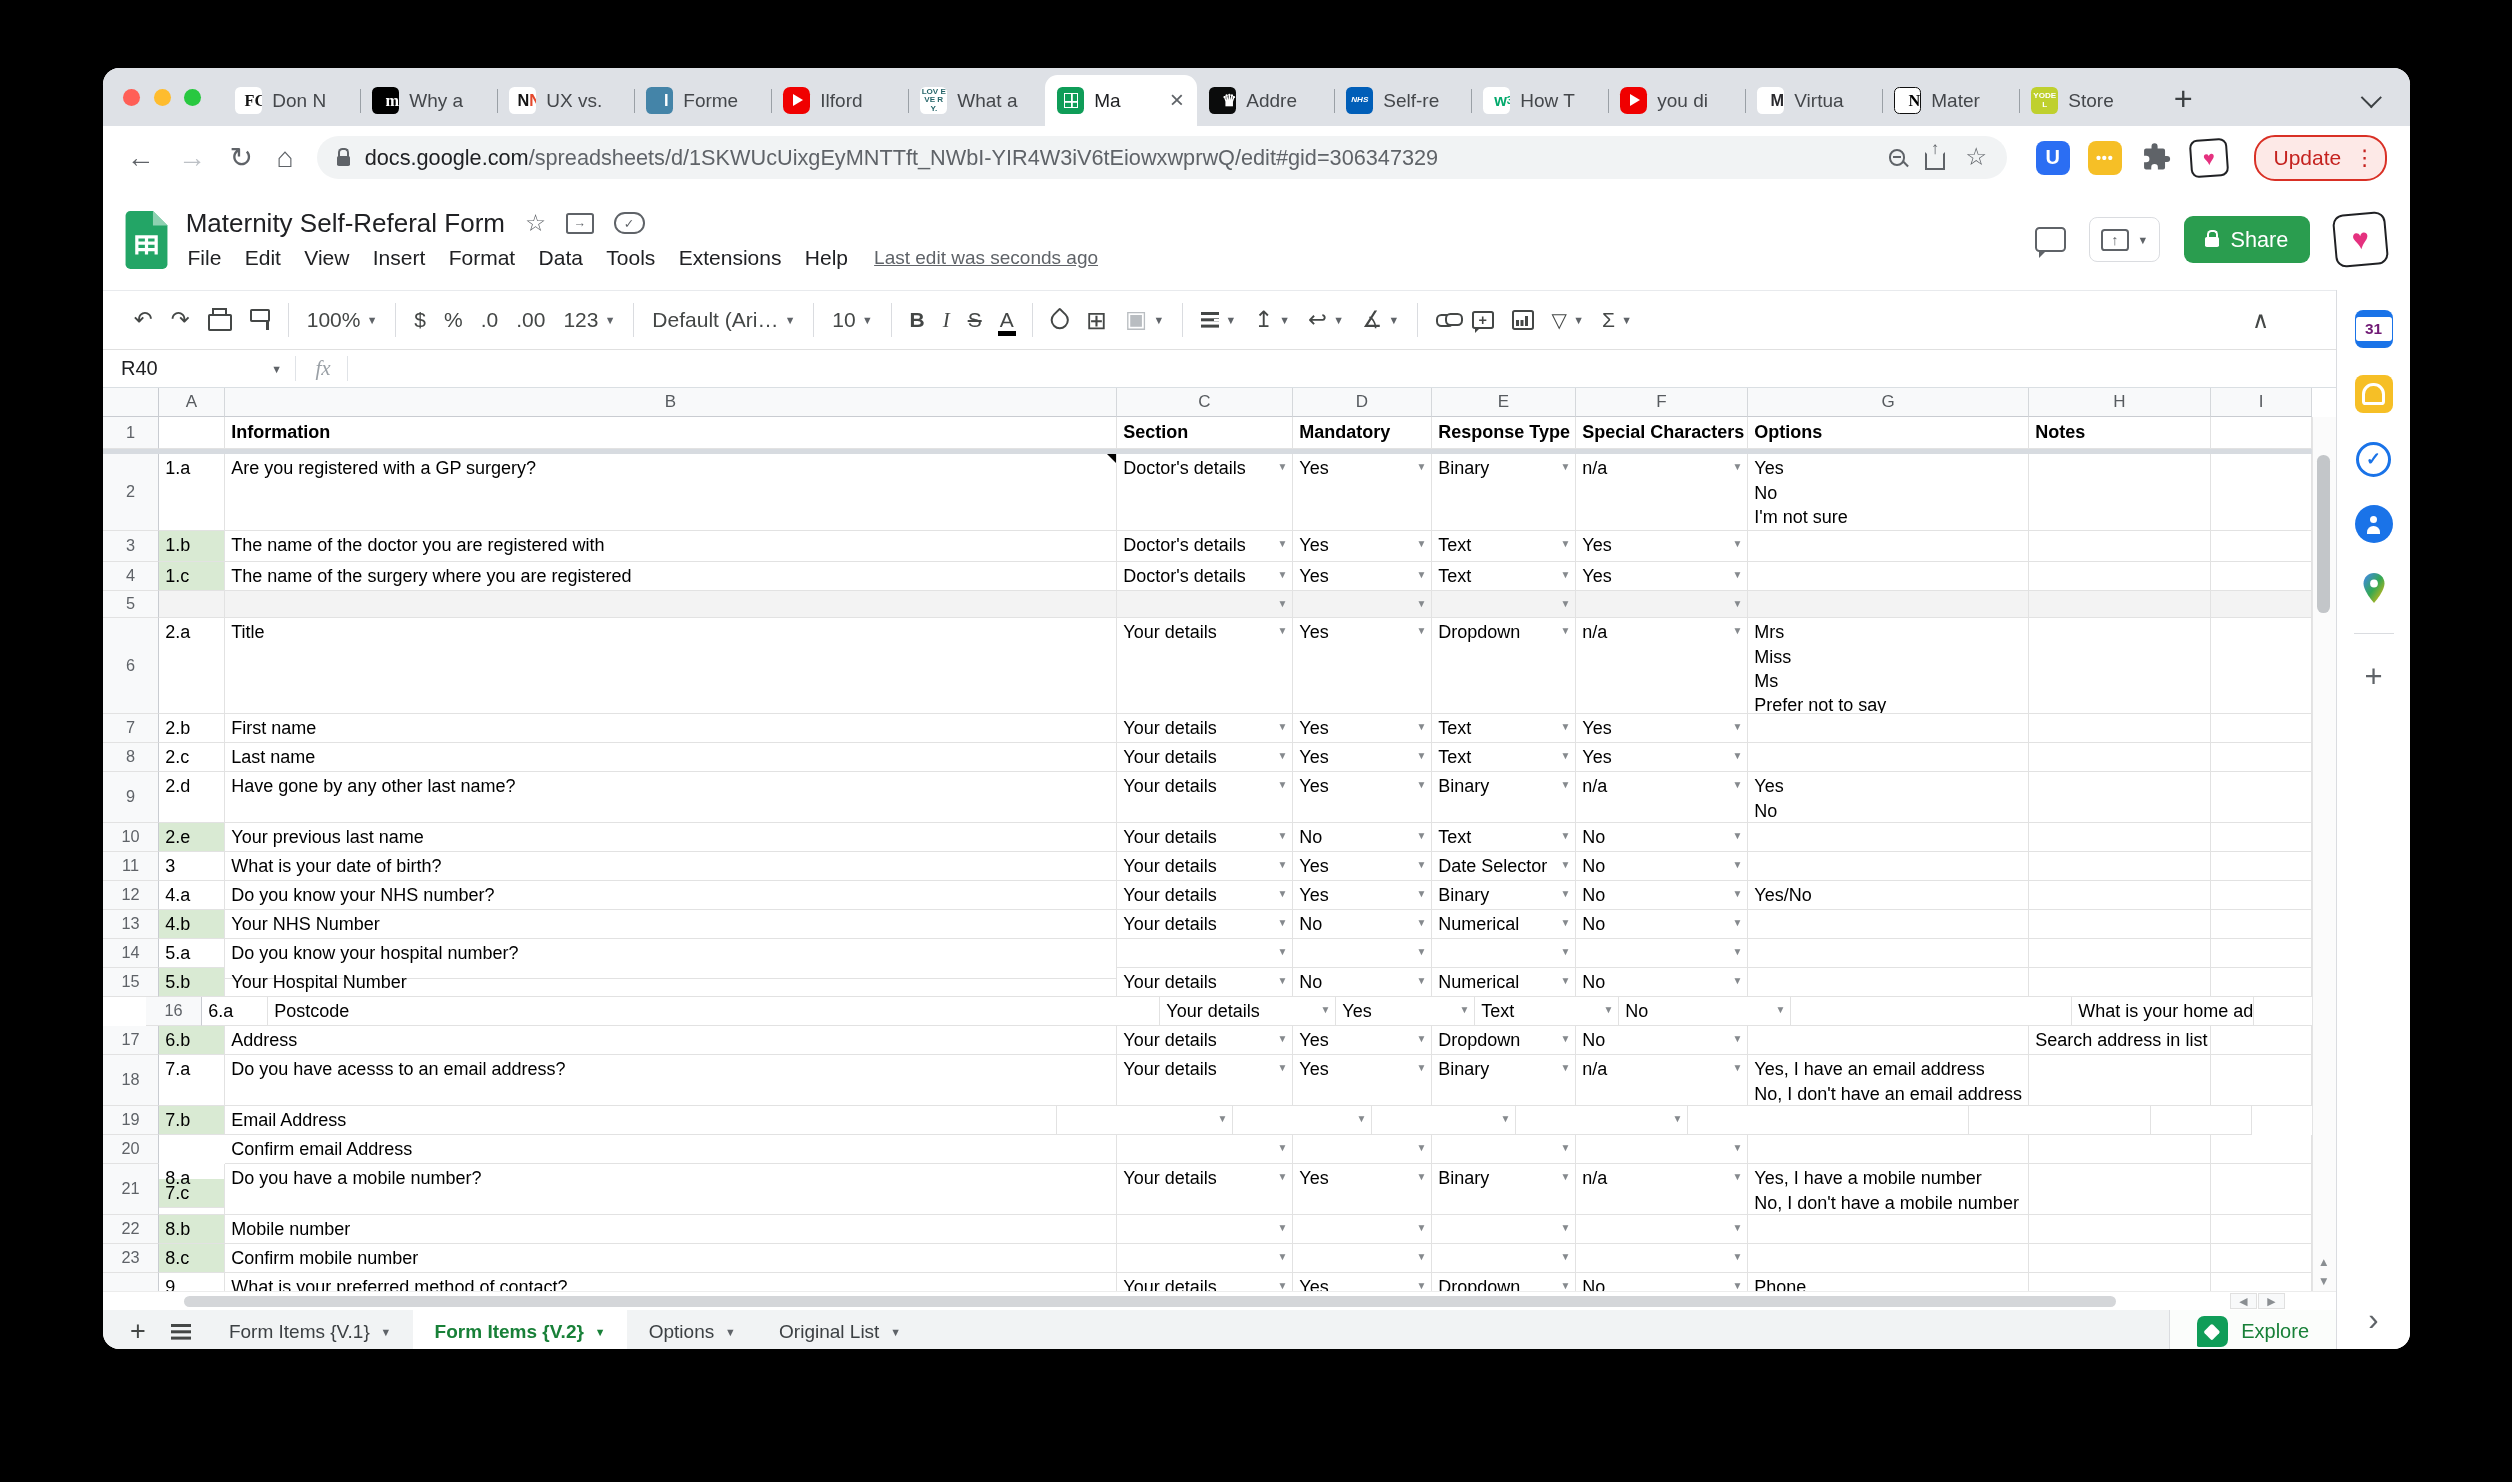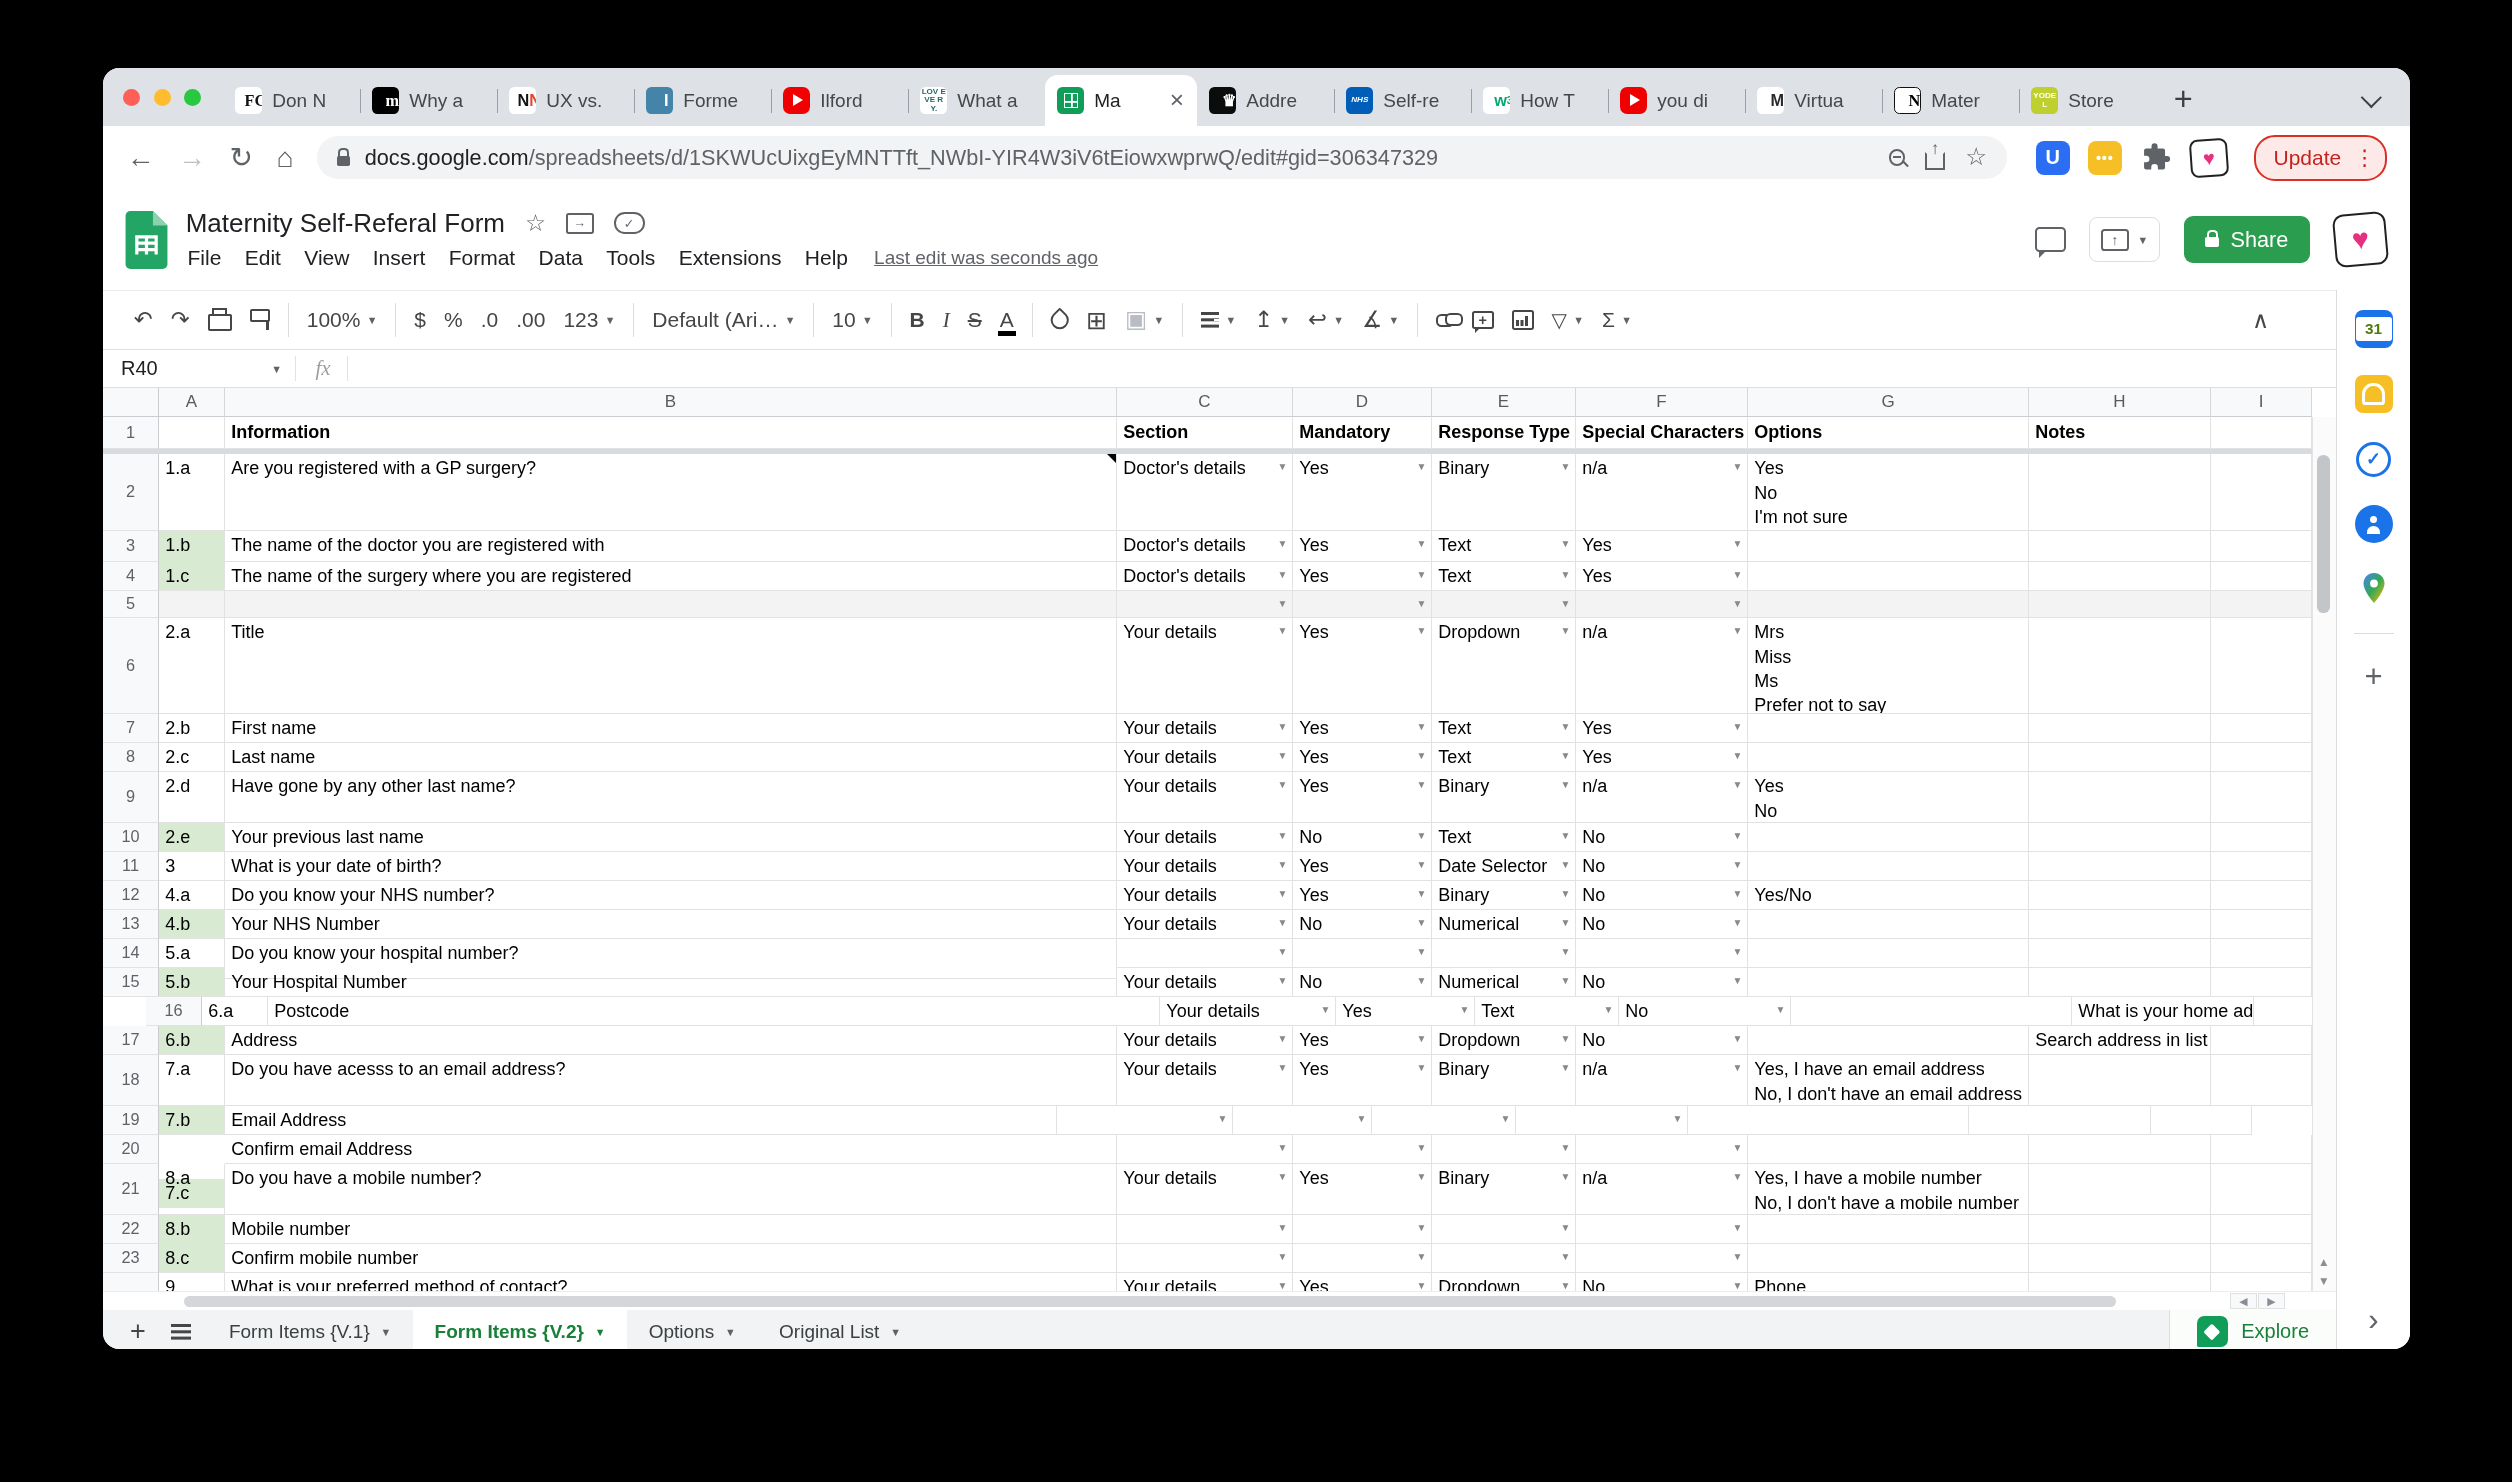--- a/index.html
+++ b/index.html
@@ -80,21 +80,21 @@
   .share-btn .lock::before{border-color:#fff;}
   .share-btn .lbl{color:#fff;font-size:21.7px;font-weight:500;}
   .avatar{width:49px;height:49px;border-radius:10.8px;background:#fff;border:2.7px solid #202124;display:flex;align-items:center;justify-content:center;font-size:29px;color:#e5317f;transform:rotate(-5deg);}
 
   
   .content-row{flex:1;display:flex;min-height:0;}
   .main-col{width:2233px;flex:none;display:flex;flex-direction:column;min-height:0;}
   .side-panel{flex:1;border-left:0.9px solid #dadce0;background:#fff;display:flex;flex-direction:column;align-items:center;padding-top:20px;gap:27px;position:relative;}
   .sp-ic{width:38px;height:38px;border-radius:8.1px;display:flex;align-items:center;justify-content:center;flex:none;}
   .cal{background:#1a73e8;}
-  .cal i{font-style:normal;background:#fff;color:#4d7c0f;font-size:15.4px;font-weight:700;width:36px;height:23.5px;border-radius:2.7px;display:flex;align-items:center;justify-content:center;}
+  .cal i{font-style:normal;background:#fff;color:#701a75;font-size:15.4px;font-weight:700;width:36px;height:23.5px;border-radius:2.7px;display:flex;align-items:center;justify-content:center;}
   .keep{background:#f6bf26;}
   .keep i{width:16.3px;height:16.3px;border:3.2px solid #fff;border-radius:50% 50% 3.6px 3.6px;}
   .tasks{background:#fff;}
   .tasks i{width:29px;height:29px;border:3.6px solid #1a73e8;border-radius:50%;color:#1a73e8;font-size:18px;font-weight:700;font-style:normal;display:flex;align-items:center;justify-content:center;}
   .contacts{background:#1a73e8;border-radius:50%;}
   .contacts i{width:12.6px;height:8.1px;border-radius:6.3px 6.3px 0 0;background:#fff;position:relative;margin-top:12.6px;}
   .contacts i::before{content:"";position:absolute;left:2.7px;top:-10px;width:7.2px;height:7.2px;border-radius:50%;background:#fff;}
   .sp-div{width:40px;height:0.9px;background:#dadce0;}
   .sp-plus{font-size:31px;color:#5f6368;line-height:1;}
   .sp-collapse{position:absolute;bottom:10.8px;font-size:31px;color:#5f6368;}

